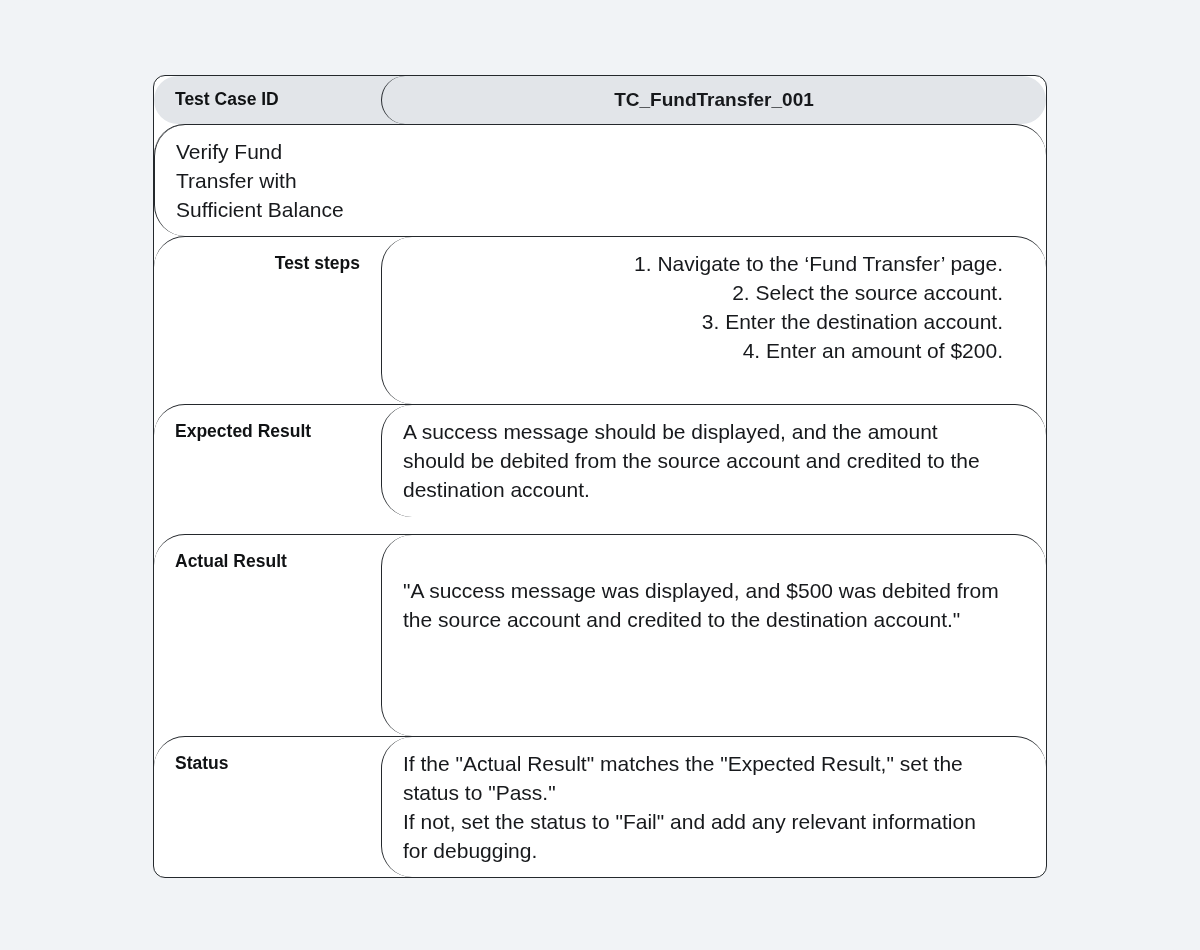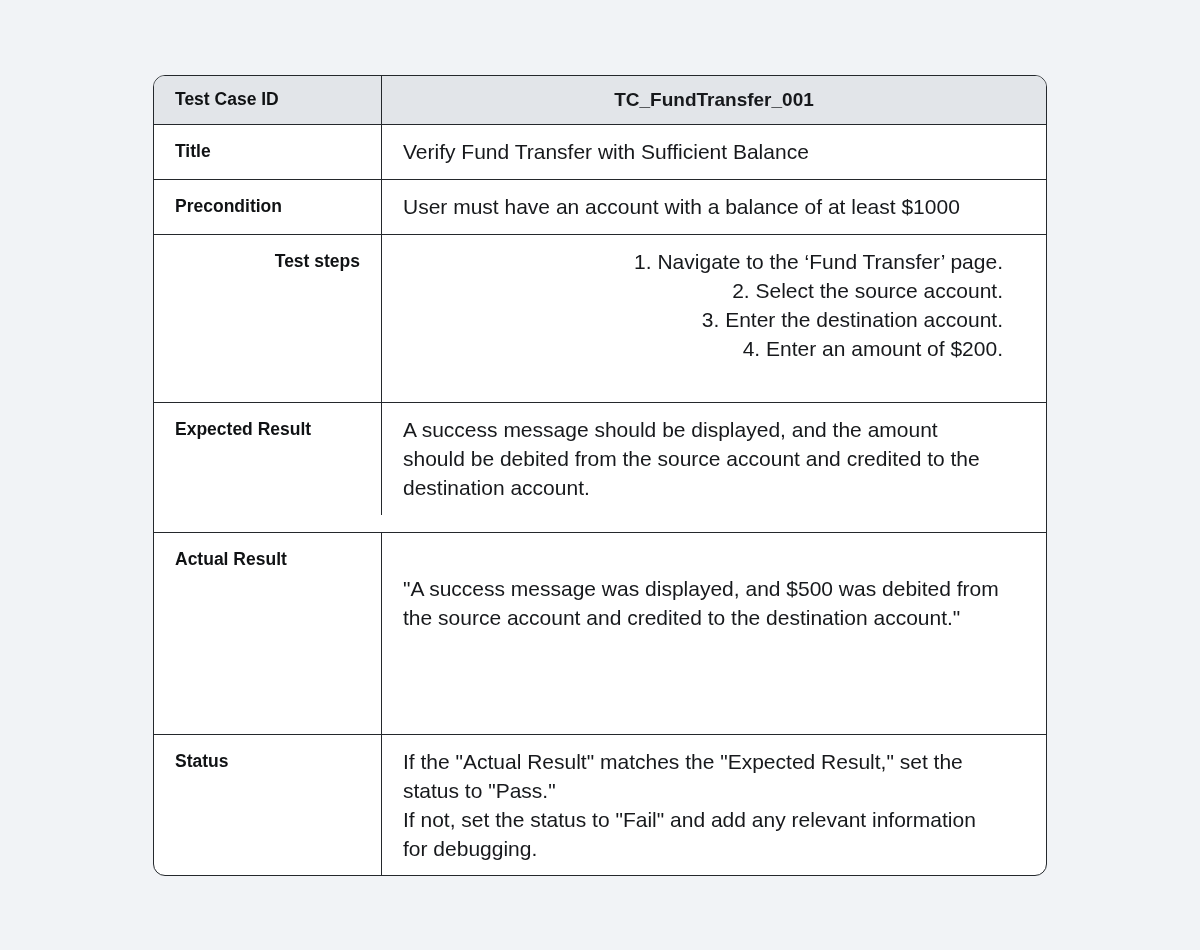--- a/index.html
+++ b/index.html
@@ -1,15 +1,15 @@
 <!DOCTYPE html>
 <html><head>
 <meta charset="utf-8">
 <style>
-  * { margin: 0; padding: 0; box-sizing: border-box; }
+  * { margin: 0; padding: 0; box-sizing: border-box; border-radius: 31px; }
 
   html, body {
     width: 1200px;
     height: 950px;
     font-family: "Liberation Sans", sans-serif;
     background: #f1f3f6;
     overflow: hidden;
   }
 
   .page {
@@ -78,32 +78,25 @@
 <div class="page">
 
   <div class="testcase-table">
 
     <div class="t-row header-row">
       <div class="cell label-cell">Test Case ID</div>
       <div class="cell value-cell">TC_FundTransfer_001</div>
     </div>
 
     <div class="t-row row-title">
-      <div class="cell label-cell">Title</div>
       <div class="cell value-cell">
           <div class="line">Verify Fund Transfer with Sufficient Balance</div>
         </div>
     </div>
 
-    <div class="t-row row-precondition">
-      <div class="cell label-cell">Precondition</div>
-      <div class="cell value-cell">
-          <div class="line">User must have an account with a balance of at least $1000</div>
-        </div>
-    </div>
 
     <div class="t-row row-test-steps">
       <div class="cell label-cell">Test steps</div>
       <div class="cell value-cell">
           <div class="line">1. Navigate to the ‘Fund Transfer’ page.</div>
           <div class="line">2. Select the source account.</div>
           <div class="line">3. Enter the destination account.</div>
           <div class="line">4. Enter an amount of $200.</div>
         </div>
     </div>

